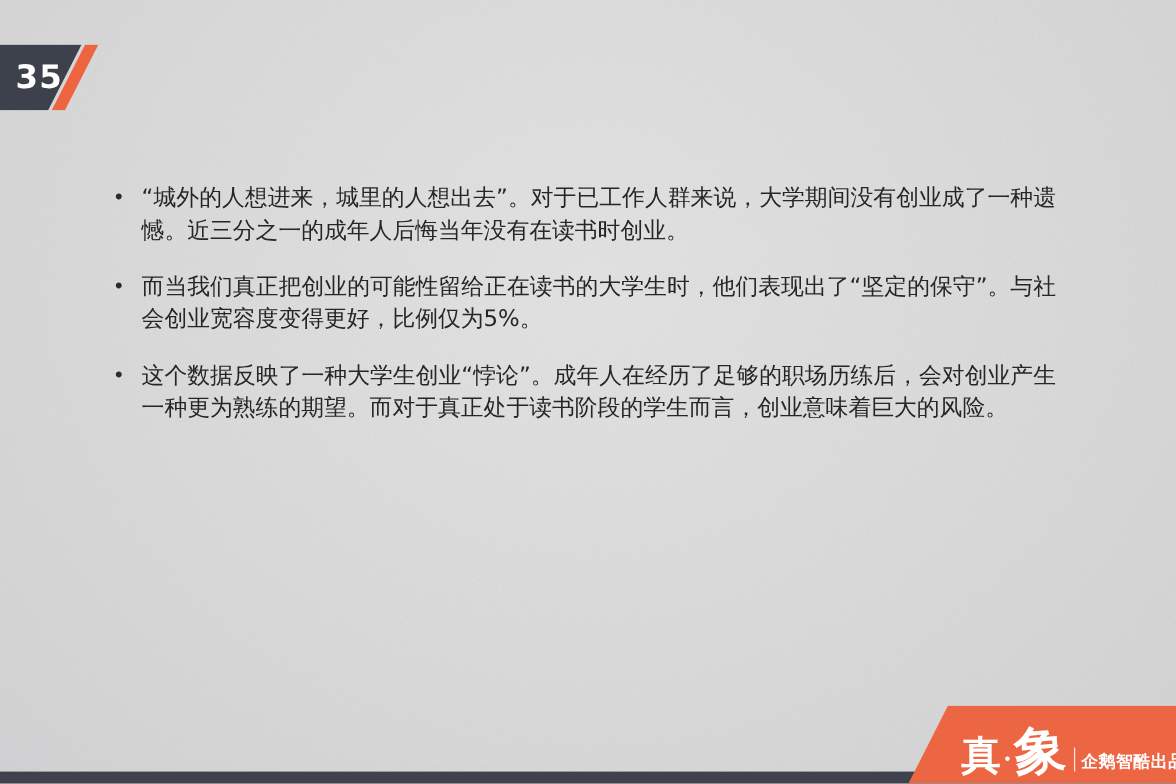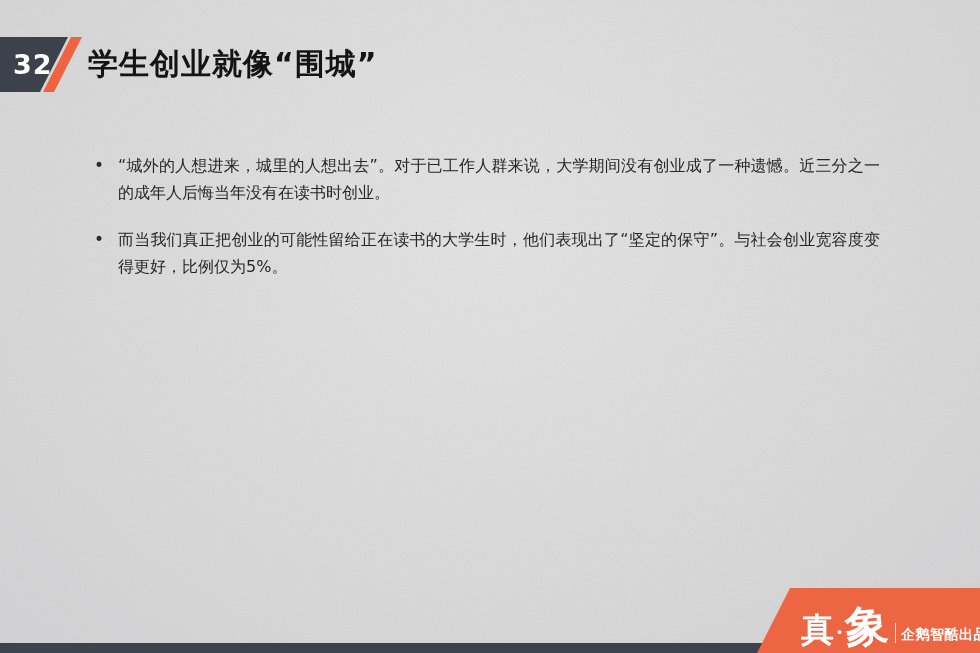--- a/index.html
+++ b/index.html
@@ -73,21 +73,21 @@
     top: 152px;
     left: 92px;
     width: 788px;
     z-index: 2;
     list-style: none;
   }
   .bullet-item {
     position: relative;
     padding-left: 26px;
     margin-bottom: 20px;
-    font-size: 16px;
+    font-size: 19px;
     line-height: 27px;
     color: #262626;
     text-align: justify;
   }
   .bullet-item::before {
     content: "\2022";
     position: absolute;
     left: 2px;
     top: 0;
     font-size: 17px;
@@ -160,28 +160,28 @@
     <filter id="grain">
       <feTurbulence type="fractalNoise" baseFrequency="0.9" numOctaves="2" stitchTiles="stitch"></feTurbulence>
       <feColorMatrix type="saturate" values="0"></feColorMatrix>
     </filter>
     <rect width="980" height="653" filter="url(#grain)"></rect>
   </svg>
 
   <div class="header-shapes">
     <div class="page-badge"></div>
     <div class="accent-slash"></div>
-    <div class="badge-number">32</div>
+    <div class="badge-number">35</div>
   </div>
 
-  <h1 class="slide-title">学生创业就像“围城”</h1>
 
   <ul class="bullet-list">
     <li class="bullet-item">“城外的人想进来，城里的人想出去”。对于已工作人群来说，大学期间没有创业成了一种遗憾。近三分之一的成年人后悔当年没有在读书时创业。</li>
     <li class="bullet-item">而当我们真正把创业的可能性留给正在读书的大学生时，他们表现出了“坚定的保守”。与社会创业宽容度变得更好，比例仅为5%。</li>
+    <li class="bullet-item">这个数据反映了一种大学生创业“悖论”。成年人在经历了足够的职场历练后，会对创业产生一种更为熟练的期望。而对于真正处于读书阶段的学生而言，创业意味着巨大的风险。</li>
   </ul>
 
   <div class="bottom-bar"></div>
 
   <div class="logo-block">
     <div class="logo-wordmark">
       <span class="logo-char-1">真</span>
       <span class="logo-dot">·</span>
       <span class="logo-char-2">象</span>
     </div>

